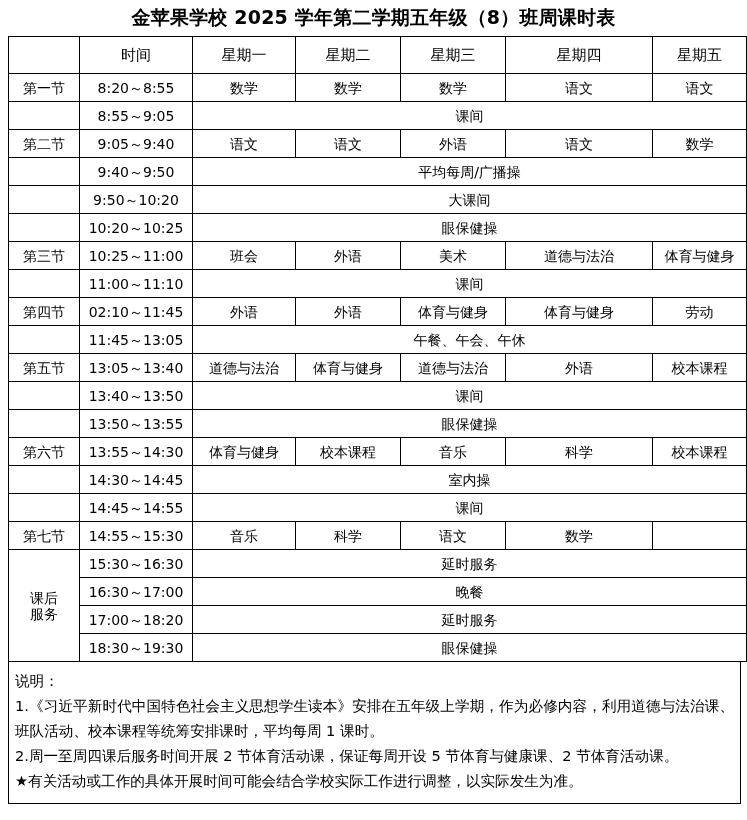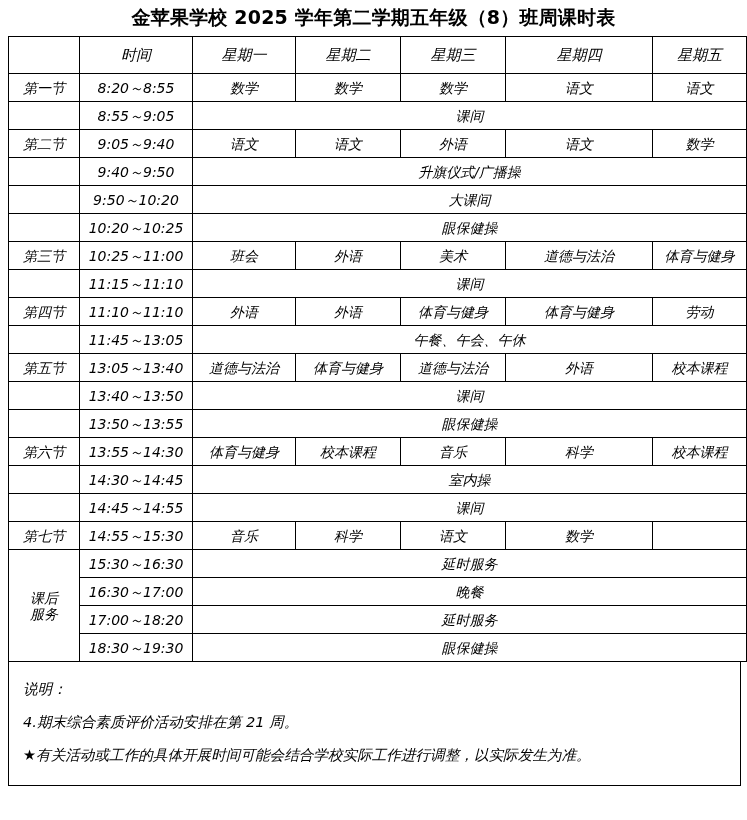--- a/index.html
+++ b/index.html
@@ -27,21 +27,20 @@
     letter-spacing: 0.2px;
     padding: 7px 0 8px 0;
     line-height: 21px;
     white-space: nowrap;
   }
   table.sched {
     border-collapse: collapse;
     table-layout: fixed;
     width: 733px;
     margin: 0 12px 0 8px;
-    font-style: italic;
   }
   table.sched td, table.sched th {
     border: 1px solid #000000;
     text-align: center;
     vertical-align: middle;
     font-size: 14px;
     font-weight: normal;
     padding: 0;
     height: 27px;
     line-height: 16px;
@@ -69,25 +68,24 @@
     box-sizing: border-box;
     width: 733px;
     margin: 0 0 0 8px;
     border: 1px solid #000000;
     border-top: none;
     padding: 6px 6px 10px 6px;
     font-size: 14.6px;
     line-height: 25px;
   }
   .notes p {
-    margin: 8px;
+    margin: 0;
     padding: 0;
     text-align: justify;
     text-justify: inter-character;
-    font-style: italic;
   }
   .notes p.head { text-align: left; }
   .sep7 td { border-left: 1px solid #000; border-right: 1px solid #000; }
 </style>
 </head>
 <body>
 
 <div class="page">
 
   <div class="title">金苹果学校 2025 学年第二学期五年级（8）班周课时表</div>
@@ -124,21 +122,21 @@
           <td class="c-time">9:05～9:40</td>
           <td class="c-d1">语文</td>
           <td class="c-d2">语文</td>
           <td class="c-d3">外语</td>
           <td class="c-d4">语文</td>
           <td class="c-d5">数学</td>
         </tr>
         <tr>
           <td class="c-period"></td>
           <td class="c-time">9:40～9:50</td>
-          <td colspan="5" class="full">升旗仪式/广播操</td>
+          <td colspan="5" class="full">平均每周/广播操</td>
         </tr>
         <tr>
           <td class="c-period"></td>
           <td class="c-time">9:50～10:20</td>
           <td colspan="5" class="full">大课间</td>
         </tr>
         <tr>
           <td class="c-period"></td>
           <td class="c-time">10:20～10:25</td>
           <td colspan="5" class="full">眼保健操</td>
@@ -147,26 +145,26 @@
           <td class="c-period">第三节</td>
           <td class="c-time">10:25～11:00</td>
           <td class="c-d1">班会</td>
           <td class="c-d2">外语</td>
           <td class="c-d3">美术</td>
           <td class="c-d4">道德与法治</td>
           <td class="c-d5">体育与健身</td>
         </tr>
         <tr>
           <td class="c-period"></td>
-          <td class="c-time">11:15～11:10</td>
+          <td class="c-time">11:00～11:10</td>
           <td colspan="5" class="full">课间</td>
         </tr>
         <tr>
           <td class="c-period">第四节</td>
-          <td class="c-time">11:10～11:10</td>
+          <td class="c-time">02:10～11:45</td>
           <td class="c-d1">外语</td>
           <td class="c-d2">外语</td>
           <td class="c-d3">体育与健身</td>
           <td class="c-d4">体育与健身</td>
           <td class="c-d5">劳动</td>
         </tr>
         <tr>
           <td class="c-period"></td>
           <td class="c-time">11:45～13:05</td>
           <td colspan="5" class="full">午餐、午会、午休</td>
@@ -236,17 +234,18 @@
         </tr>
         <tr>
           <td class="c-time">18:30～19:30</td>
           <td colspan="5" class="full">眼保健操</td>
         </tr>
       </tbody>
   </table>
 
   <div class="notes">
     <p class="head">说明：</p>
-    <p class="head">4.期末综合素质评价活动安排在第 21 周。</p>
+    <p>1.《习近平新时代中国特色社会主义思想学生读本》安排在五年级上学期，作为必修内容，利用道德与法治课、班队活动、校本课程等统筹安排课时，平均每周 1 课时。</p>
+    <p>2.周一至周四课后服务时间开展 2 节体育活动课，保证每周开设 5 节体育与健康课、2 节体育活动课。</p>
     <p class="head">★有关活动或工作的具体开展时间可能会结合学校实际工作进行调整，以实际发生为准。</p>
   </div>
 
 </div>
 
 </body></html>

